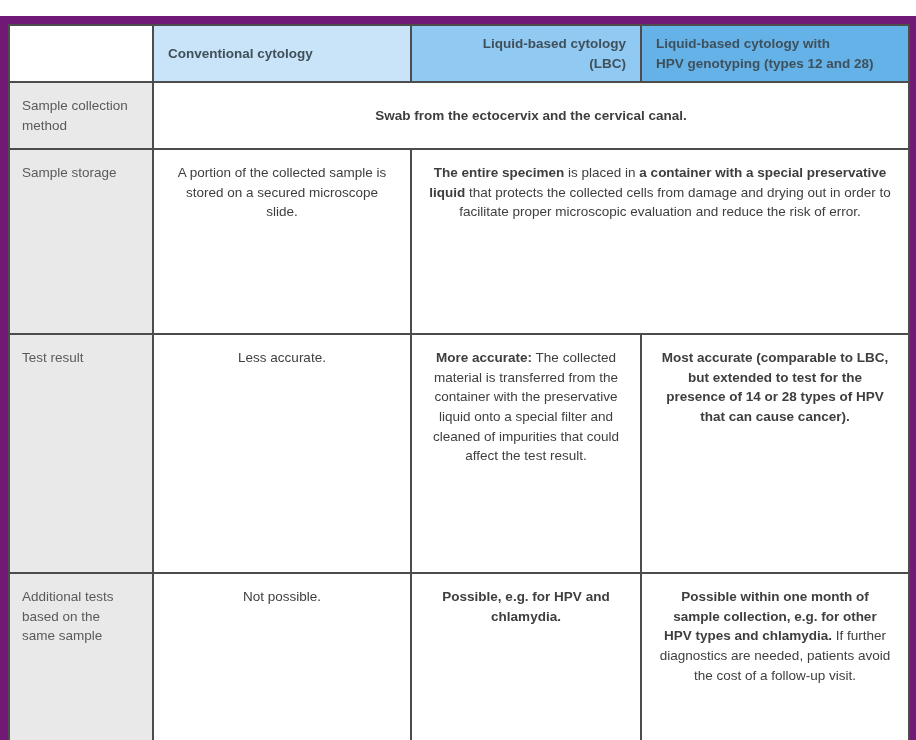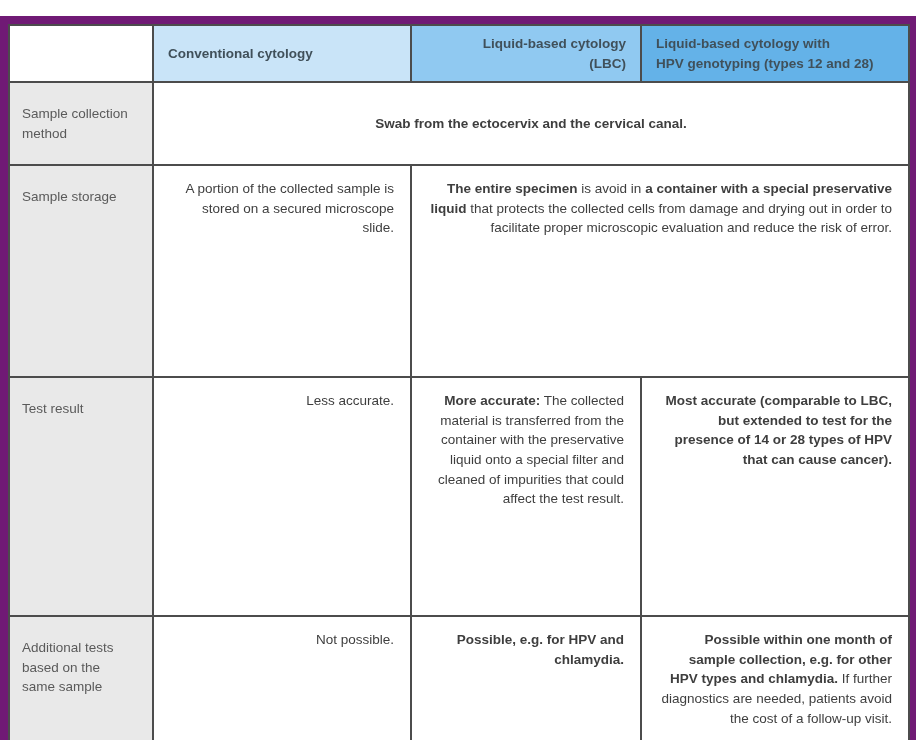--- a/index.html
+++ b/index.html
@@ -43,39 +43,39 @@
     padding: 8px 14px;
     white-space: pre-line;
   }
   th.header-empty { background: #ffffff; }
 
   td.row-label {
     background: #e9e9e9;
     color: #5a5a5a;
     font-weight: 400;
     vertical-align: top;
-    padding: 21px 12px;
+    padding: 13px 12px;
     white-space: pre-line;
   }
   td.body-cell {
     background: #ffffff;
     color: #3e3e3e;
     vertical-align: top;
     padding: 13px 16px 19px 16px;
-    text-align: right;
+    text-align: center;
   }
   td.body-cell b { font-weight: 700; }
   td.center-cell {
     text-align: center;
     vertical-align: middle;
     padding: 8px 12px;
   }
   tr.r-header { height: 54px; }
   tr.r-collection { height: 63px; }
-  tr.r-storage { height: 212px; }
+  tr.r-storage { height: 185px; }
   tr.r-result { height: 239px; }
   tr.r-additional { height: 193px; }
 </style>
 </head>
 <body>
 
 <div class="page">
   <table class="compare">
     <colgroup>
       <col class="c-label">
@@ -96,21 +96,21 @@
 
     <tr class="r-collection">
       <td class="row-label">Sample collection
 method</td>
       <td class="body-cell center-cell" colspan="3"><b>Swab from the ectocervix and the cervical canal.</b></td>
     </tr>
 
     <tr class="r-storage">
       <td class="row-label">Sample storage</td>
       <td class="body-cell"><span>A portion of the collected sample is stored on a secured microscope slide.</span></td>
-      <td class="body-cell" colspan="2"><b>The entire specimen</b><span> is avoid in </span><b>a container with a special preservative liquid</b><span> that protects the collected cells from damage and drying out in order to facilitate proper microscopic evaluation and reduce the risk of error.</span></td>
+      <td class="body-cell" colspan="2"><b>The entire specimen</b><span> is placed in </span><b>a container with a special preservative liquid</b><span> that protects the collected cells from damage and drying out in order to facilitate proper microscopic evaluation and reduce the risk of error.</span></td>
     </tr>
 
     <tr class="r-result">
       <td class="row-label">Test result</td>
       <td class="body-cell"><span>Less accurate.</span></td>
       <td class="body-cell"><b>More accurate:</b><span> The collected material is transferred from the container with the preservative liquid onto a special filter and cleaned of impurities that could affect the test result.</span></td>
       <td class="body-cell"><b>Most accurate (comparable to LBC, but extended to test for the presence of 14 or 28 types of HPV that can cause cancer).</b></td>
     </tr>
 
     <tr class="r-additional">

